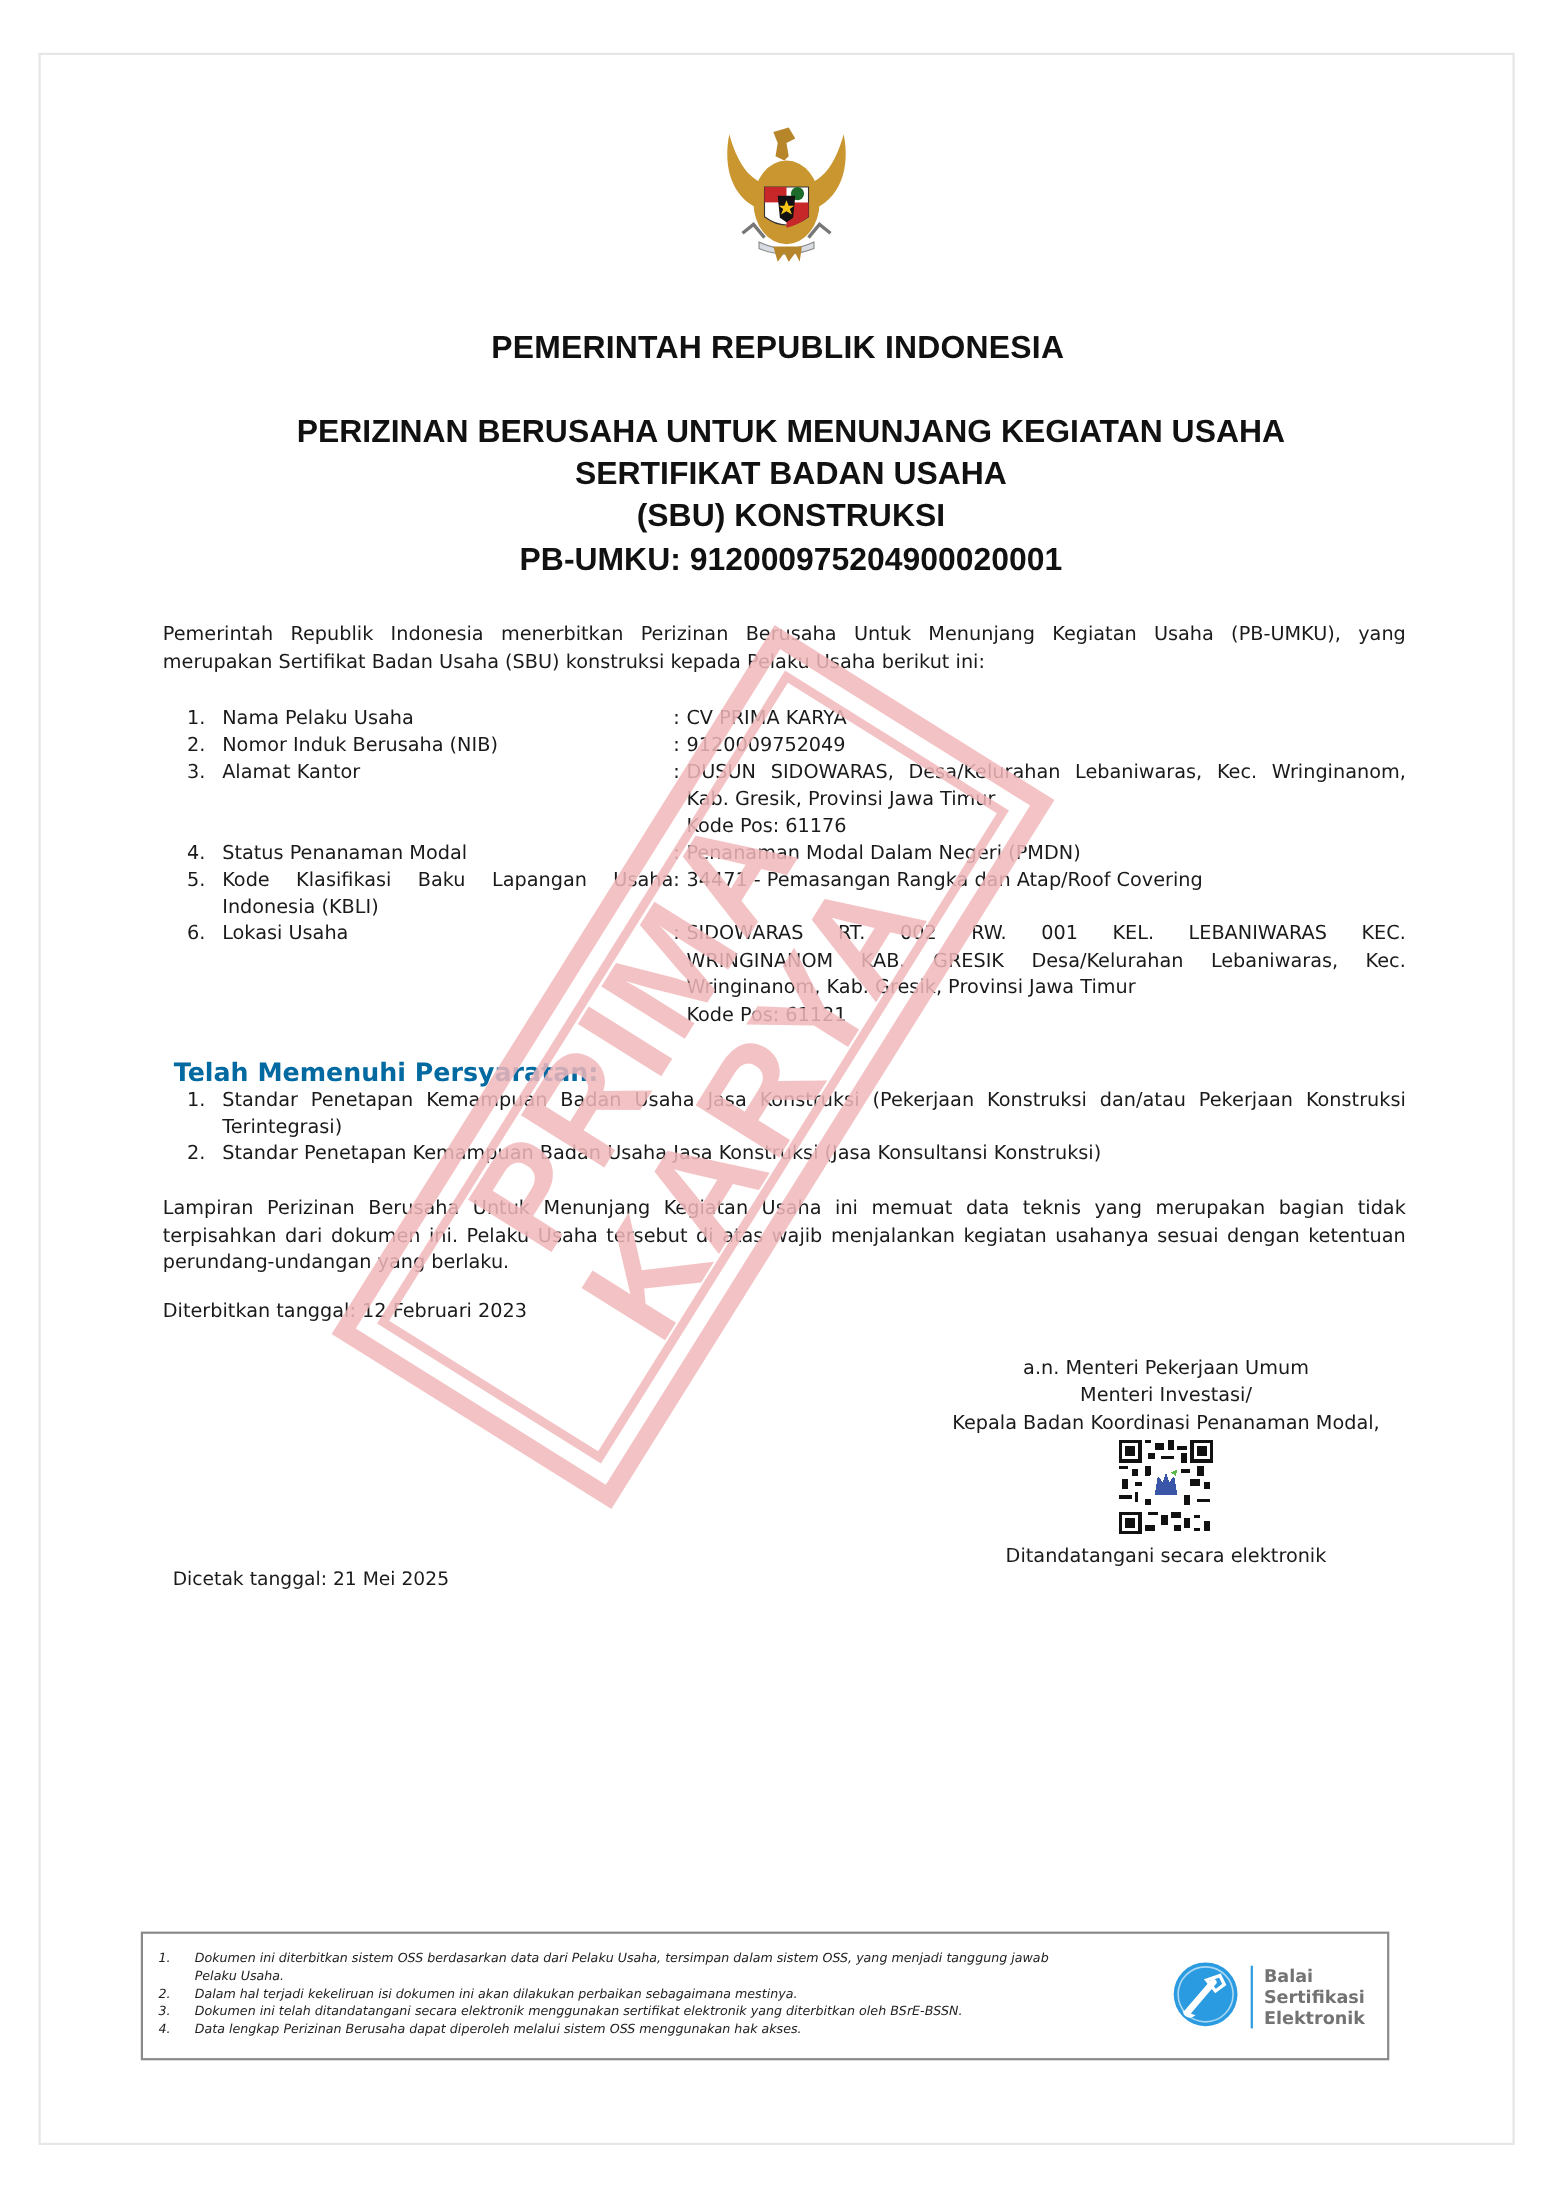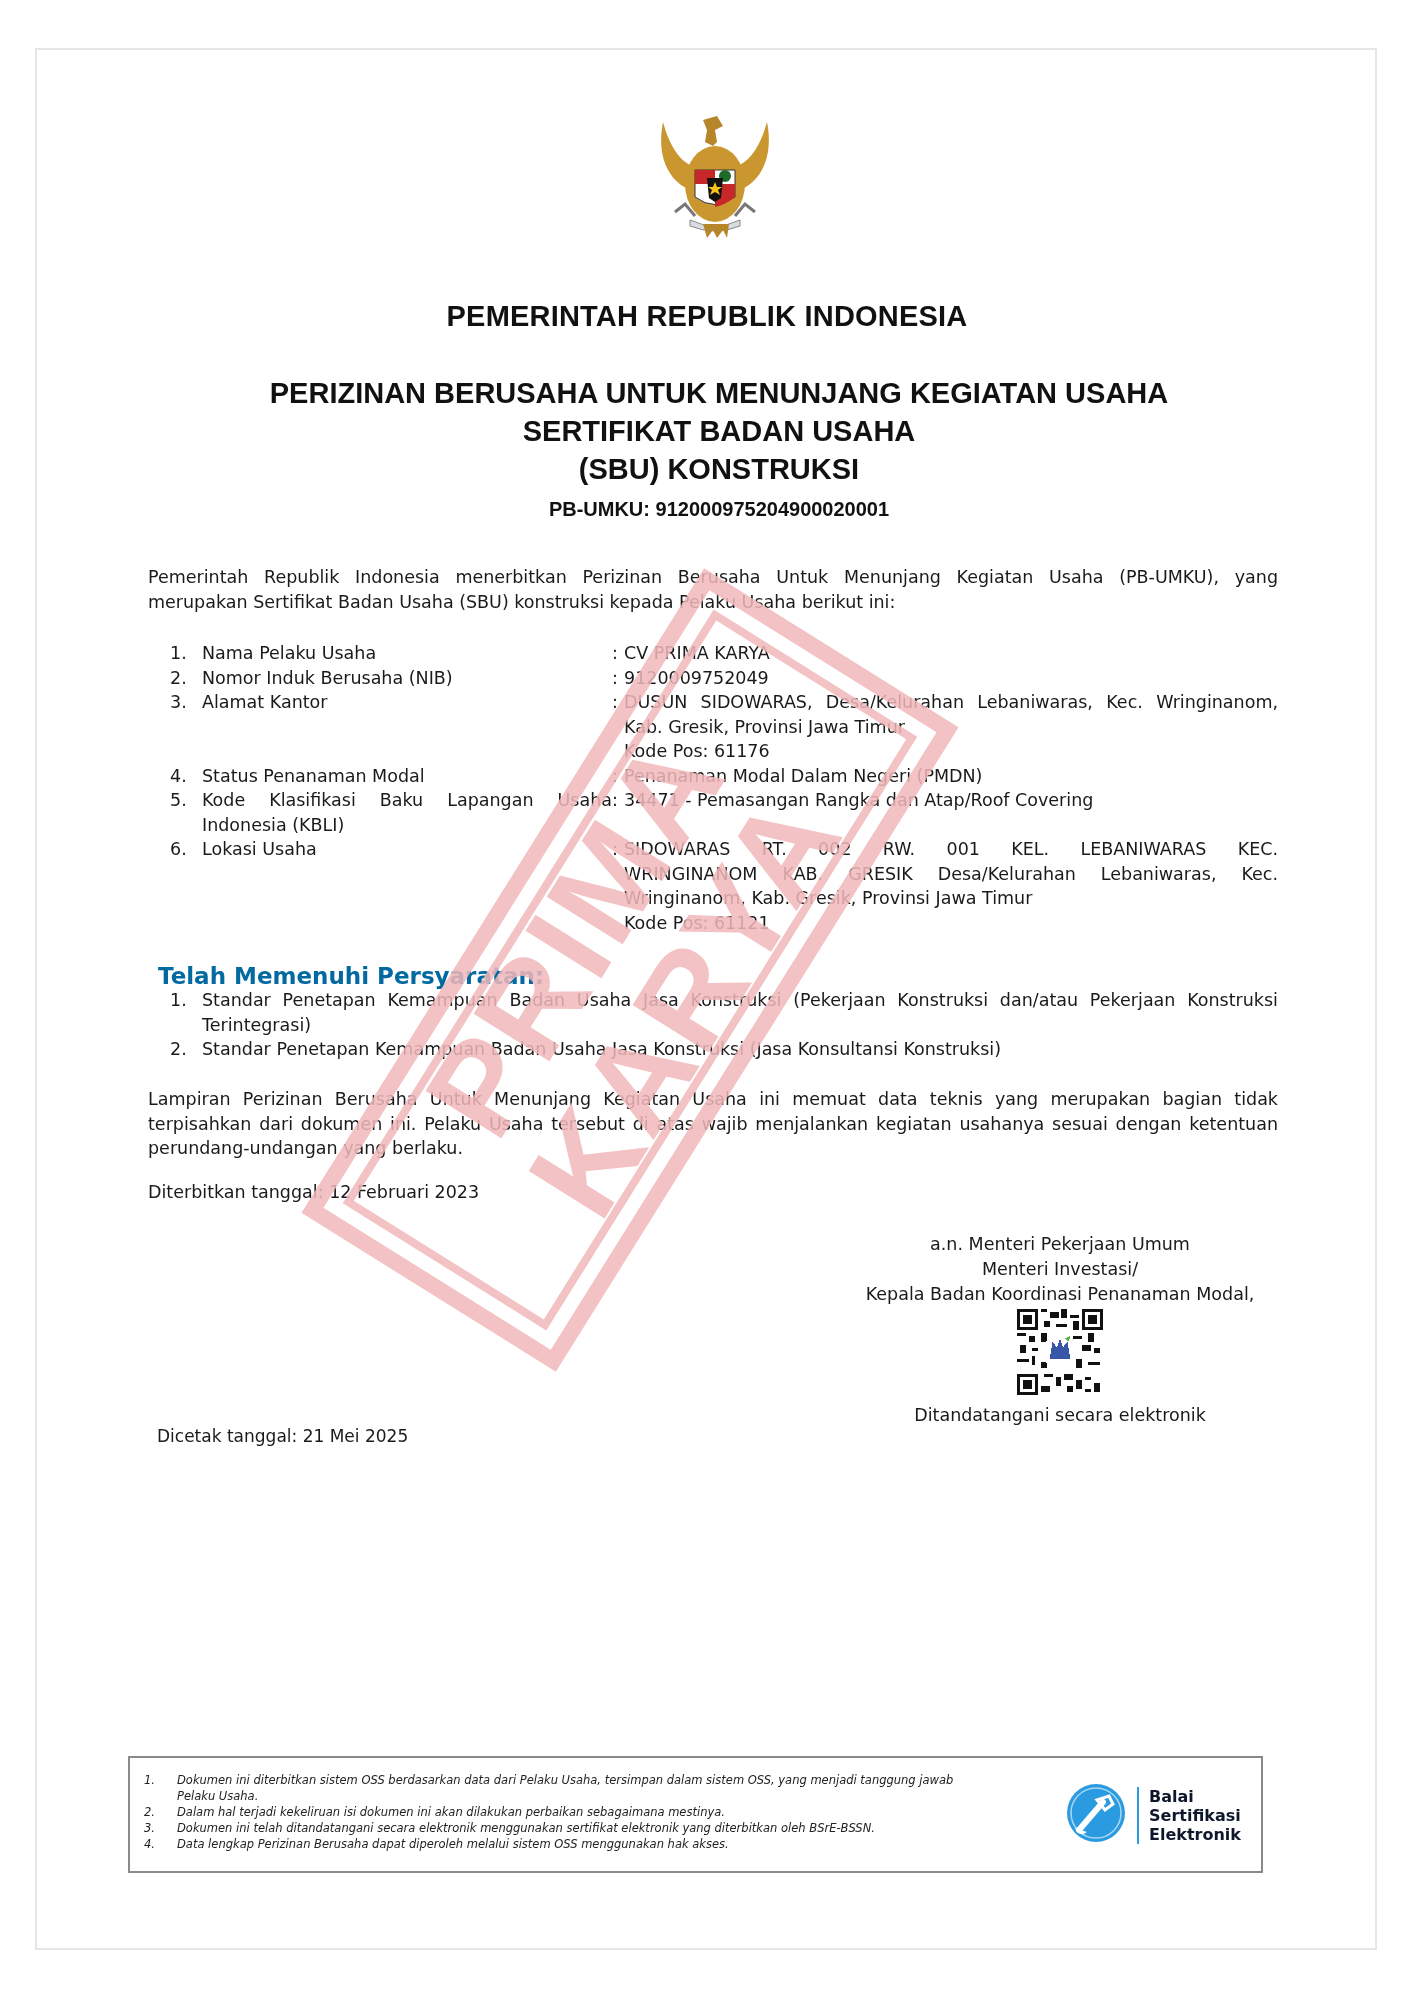--- a/index.html
+++ b/index.html
@@ -5,21 +5,21 @@
   html, body { margin:0; padding:0; background:#ffffff; }
   body { width:1414px; height:2000px; position:relative; overflow:hidden;
          font-family:"DejaVu Sans", sans-serif; color:#111; }
   .page-frame { position:absolute; left:35px; top:48px; width:1342px; height:1902px;
                 border:2px solid #e6e6e6; box-sizing:border-box; }
   .emblem { position:absolute; left:655px; top:112px; width:120px; height:130px; }
   .title-gov { position:absolute; left:0; right:0; top:300px; text-align:center;
                font-family:Liberation Sans, sans-serif; font-weight:bold; font-size:29px; letter-spacing:0.2px; }
   .title-block { position:absolute; left:0; right:0; top:374px; text-align:center;
                  font-family:"Liberation Sans", sans-serif; font-weight:bold; font-size:29px; line-height:38px;padding-left:24px; }
-  .title-block .pb { font-size:20px; margin-top:2px; }
+  .title-block .pb { font-size:29px; margin-top:2px; }
   .intro { position:absolute; left:148px; width:1130px; top:565px; font-size:17.5px; line-height:25px;
            text-align:justify; text-align-last:left; color:#1a1a1a; }
   .fields { position:absolute; left:170px; width:1108px; top:641px; font-size:17.5px; line-height:24.5px; color:#1a1a1a; }
   .frow { display:flex; }
   .fnum { width:32px; flex:none; }
   .flabel { width:410px; flex:none; }
   .flabel .jline { display:block; text-align:justify; text-align-last:justify; }
   .fcolon { width:12px; flex:none; }
   .fval { flex:1; }
   .fval .jline { display:block; text-align:justify; text-align-last:justify; }
@@ -37,21 +37,21 @@
   .qr { width:86px; height:86px; margin:2px auto 8px auto; position:relative; }
   .printed { position:absolute; left:157px; top:1426px; font-size:17px; color:#1a1a1a; }
   .footer-box { position:absolute; left:128px; top:1756px; width:1135px; height:117px;
                 border:2px solid #8a8a8a; box-sizing:border-box; }
   .footer-notes { position:absolute; left:14px; top:14px; width:860px; font-size:11.5px; line-height:16px;
                   font-style:italic; color:#222; }
   .footer-notes .nrow { display:flex; }
   .footer-notes .nnum { width:33px; flex:none; }
   .footer-notes .ntext { flex:1; }
   .bse { position:absolute; left:935px; top:12px; width:190px; height:90px; display:flex; align-items:center; }
-  .bse-text { font-family:"DejaVu Sans", sans-serif; font-weight:bold; color:#0f172a; font-size:16px; line-height:19px;
+  .bse-text { font-family:"DejaVu Sans", sans-serif; font-weight:bold; color:#737373; font-size:16px; line-height:19px;
               border-left:2px solid #2a9be0; padding-left:10px; margin-left:10px; }
   .stamp { position:absolute; left:250px; top:820px; width:760px; height:300px;
            transform:rotate(-58deg); transform-origin:center center; pointer-events:none; opacity:0.85; }
   .stamp-outer { position:absolute; inset:0; border:16px solid #f2b8bb; }
   .stamp-inner { position:absolute; inset:30px; border:8px solid #f2b8bb; }
   .stamp-text { position:absolute; left:0; right:0; top:50%; transform:translateY(-50%);
                 text-align:center; font-family:"Liberation Sans", sans-serif; font-weight:bold;
                 font-size:130px; letter-spacing:4px; color:#f2b8bb; line-height:1; }
 </style>
 </head>

